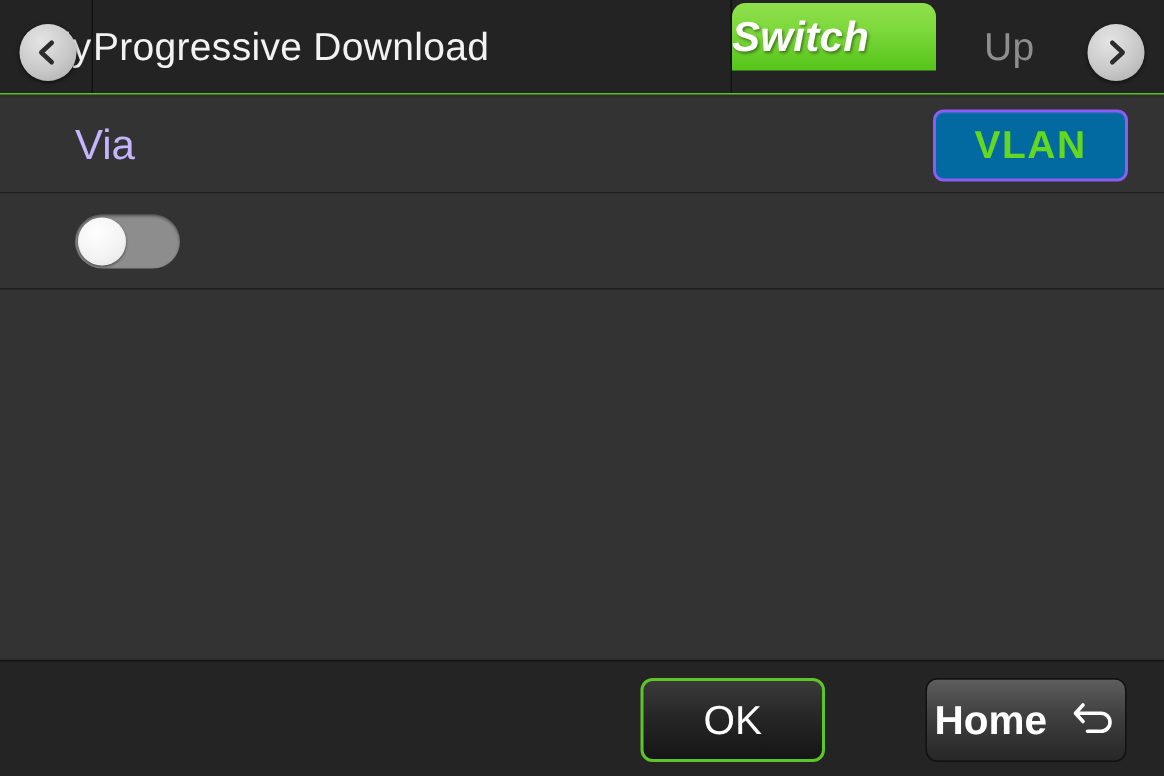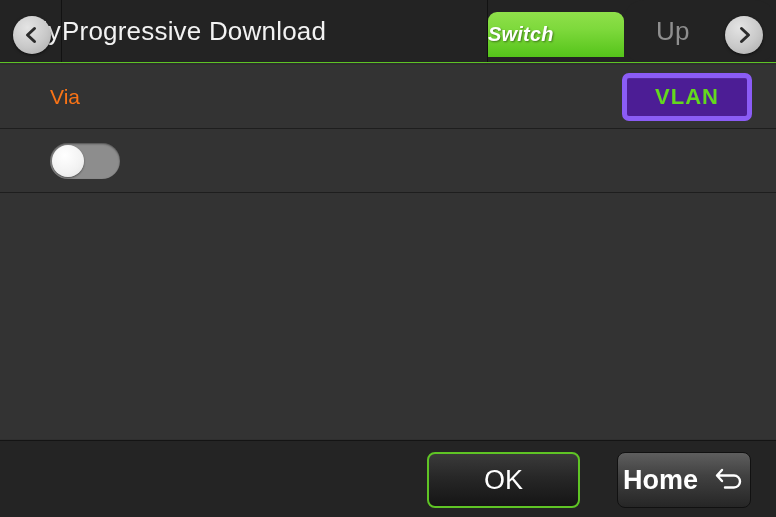--- a/index.html
+++ b/index.html
@@ -60,23 +60,23 @@
   }
   .tab-normal { width: 426px; }
   .tab-active {
     width: 136px;
     background: linear-gradient(to bottom, #8fe04a 0%, #7ed93c 38%, #55c41a 100%);
     border-radius: 9px 9px 0 0;
     border-right: none;
     color: #ffffff;
     font-style: italic;
     font-weight: bold;
-    font-size: 20px;
+    font-size: 28px;
     text-shadow: 1px 1px 2px rgba(0,0,0,0.42);
-    margin-top: 12px;
+    margin-top: 2px;
     height: 45px;
   }
   .tab-partial-right {
     width: 151px;
     justify-content: flex-start;
     padding-left: 32px;
     border-right: none;
     border-radius: 20px;
   }
   .greenline {
@@ -119,34 +119,34 @@
     position: relative;
     height: 64px;
     display: flex;
     align-items: center;
     padding: 0 24px 0 50px;
     box-sizing: border-box;
     border-bottom: 1px solid #1e1e1e;
     background: #333333;
   }
   .row-label {
-    color: #f97316;
-    font-size: 21px;
+    color: #c4b5fd;
+    font-size: 28px;
     flex: 1 1 auto;
   }
   .value-btn {
     min-width: 130px;
     height: 48px;
     padding: 0 18px;
     box-sizing: border-box;
-    background: #4c1d95;
-    border: 5px solid #8b5cf6;
+    background: #0369a1;
+    border: 2px solid #8b5cf6;
     border-radius: 7px;
     color: #63d81f;
-    font-size: 22px;
+    font-size: 26px;
     font-weight: bold;
     letter-spacing: 1px;
     display: flex;
     align-items: center;
     justify-content: center;
     box-shadow: inset 0 1px 0 rgba(255,255,255,0.05);
   }
   .toggle {
     width: 70px;
     height: 36px;
@@ -183,21 +183,21 @@
     height: 56px;
     border-radius: 8px;
     display: flex;
     align-items: center;
     justify-content: center;
     box-sizing: border-box;
     color: #ffffff;
   }
   .btn-ok {
     left: 427px;
-    width: 153px;
+    width: 123px;
     background: linear-gradient(to bottom, #3a3a3a 0%, #272727 45%, #151515 100%);
     border: 2px solid #5fc425;
     font-size: 27px;
   }
   .btn-home {
     left: 617px;
     width: 134px;
     background: linear-gradient(to bottom, #5e5e5e 0%, #414141 42%, #262626 100%);
     border: 1px solid #111111;
     font-size: 27px;

